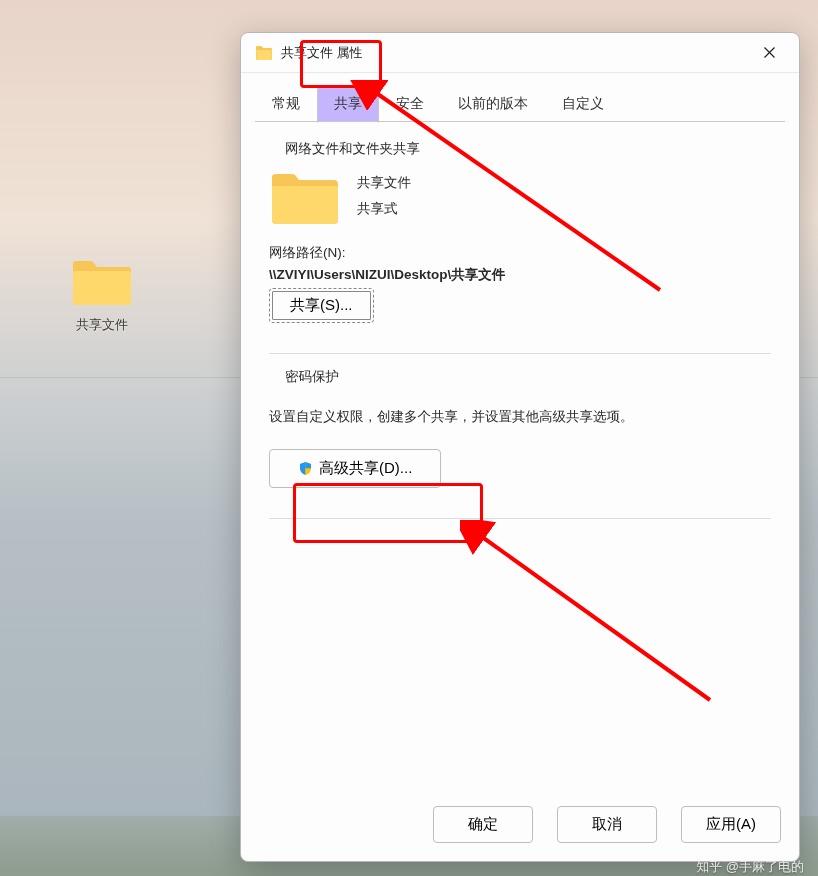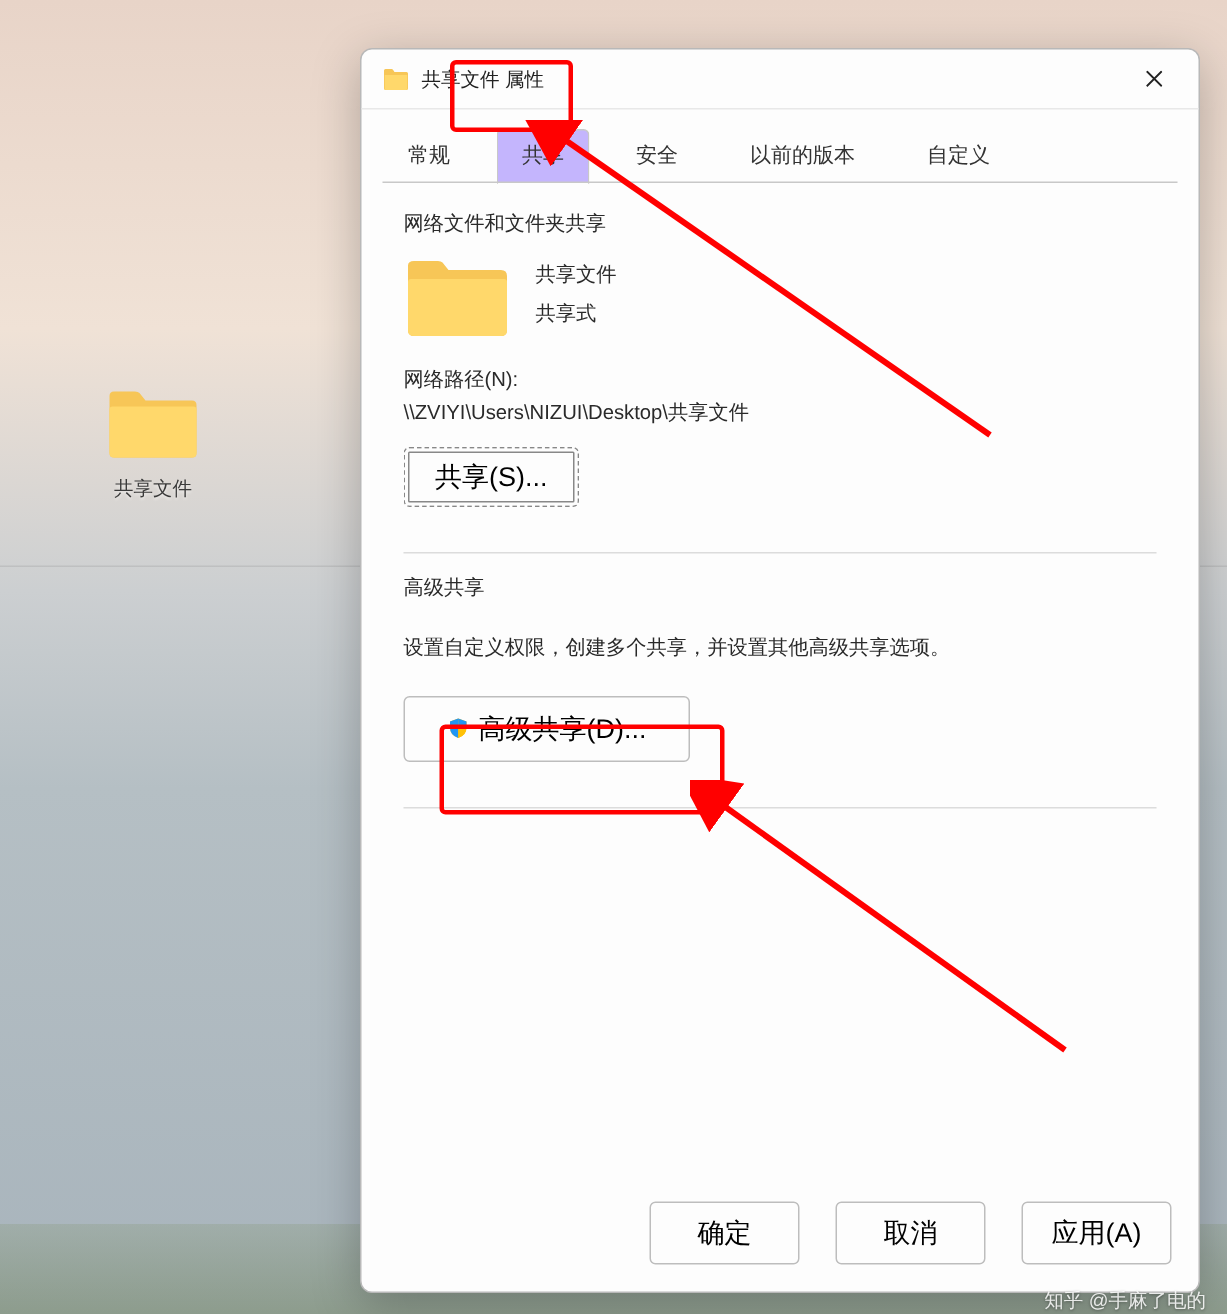--- a/index.html
+++ b/index.html
@@ -65,21 +65,21 @@
     .titlebar .title-text { font-size: 13px; color: #222; flex: 1; }
     .close-btn {
       width: 44px; height: 32px;
       display: flex; align-items: center; justify-content: center;
       cursor: pointer;
       border-radius: 4px;
     }
     .tabs {
       display: flex;
       padding: 12px 14px 0 14px;
-      gap: 14px;
+      gap: 0;
       position: relative;
     }
     .tab {
       padding: 8px 16px 9px 16px;
       font-size: 14px;
       color: #333;
       cursor: pointer;
       border: 1px solid transparent;
       position: relative;
       top: 1px;
@@ -96,35 +96,35 @@
       height: 1px;
       background: #c8c8c8;
     }
     .content {
       flex: 1;
       padding: 18px 28px 10px 28px;
       overflow: hidden;
       font-size: 13.5px;
       color: #2a2a2a;
     }
-    .section-title { font-size: 13.5px; margin-bottom: 10px; }
+    .section-title { font-size: 13.5px; margin-bottom: 10px; margin-left: 16px; }
     .section { margin-bottom: 30px; }
     .divider { height: 1px; background: #dcdcdc; margin: 4px 0 14px 0; }
     .folder-row { display: flex; align-items: flex-start; gap: 16px; margin: 4px 0 18px 0; }
     .folder-row .big-folder { width: 72px; height: 58px; }
     .folder-row .info { padding-top: 2px; line-height: 1.9; }
     .path-label { margin-bottom: 4px; }
-    .path-value { margin-bottom: 14px; white-space: nowrap; }
+    .path-value { margin-bottom: 4px; white-space: nowrap; font-weight: bold; }
     .btn {
       display: inline-flex; align-items: center; justify-content: center;
       padding: 7px 20px;
       background: #fdfdfd;
       border: 1px solid #bdbdbd;
       border-radius: 4px;
-      font-size: 18px;
+      font-size: 15px;
       cursor: pointer;
       min-width: 90px;
     }
     .btn.focused {
       border: 1px dashed #888;
       outline: 1px solid #888;
       outline-offset: -4px;
     }
     .advanced-btn { padding: 9px 28px; align-items: center; }
     .shield { width: 15px; height: 15px; margin-right: 6px; }
@@ -212,21 +212,21 @@
         </div>
       </div>
       <div class="path-label">网络路径(N):</div>
       <div class="path-value">\\ZVIYI\Users\NIZUI\Desktop\共享文件</div>
       <button class="btn focused">共享(S)...</button>
     </div>
 
     <div class="divider"></div>
 
     <div class="section">
-      <div class="section-title">高级共享</div>
+      <div class="section-title">密码保护</div>
       <div class="desc">设置自定义权限，创建多个共享，并设置其他高级共享选项。</div>
       <button class="btn advanced-btn">
         <svg class="shield" viewBox="0 0 15 15">
           <path d="M7.5 1 L13 3 L13 7 Q13 12 7.5 14 Q2 12 2 7 L2 3 Z" fill="#ffc107"></path>
           <path d="M7.5 1 L7.5 14 Q2 12 2 7 L2 3 Z" fill="#2196f3"></path>
           <path d="M7.5 1 L13 3 L13 7.5 L7.5 7.5 Z" fill="#2196f3"></path>
           <path d="M7.5 7.5 L13 7.5 L13 7 Q13 12 7.5 14 Z" fill="#ffc107"></path>
         </svg>
         <span>高级共享(D)...</span>
       </button>

